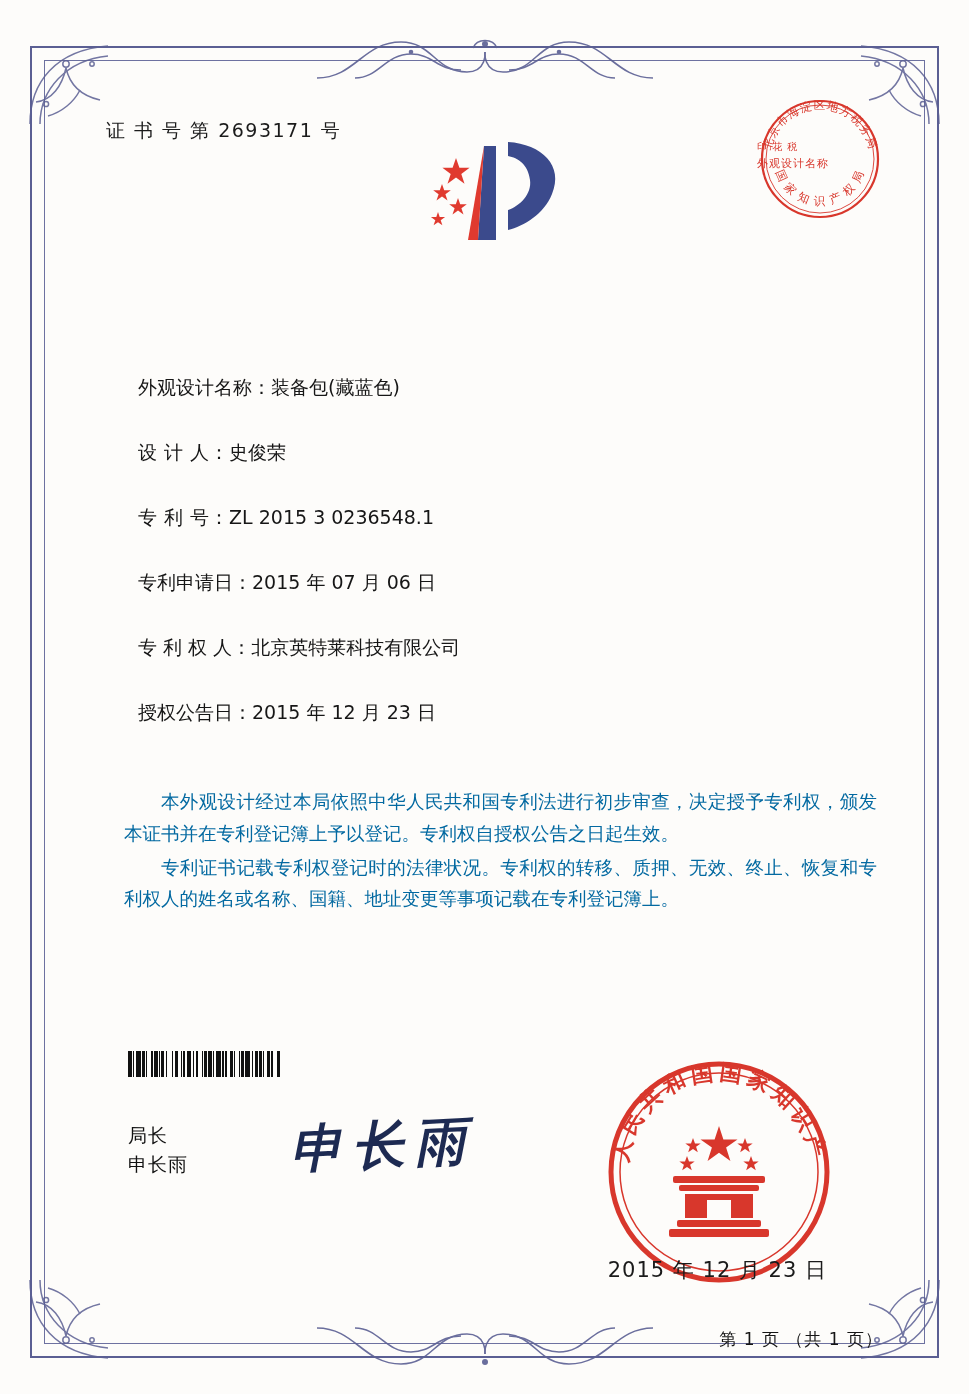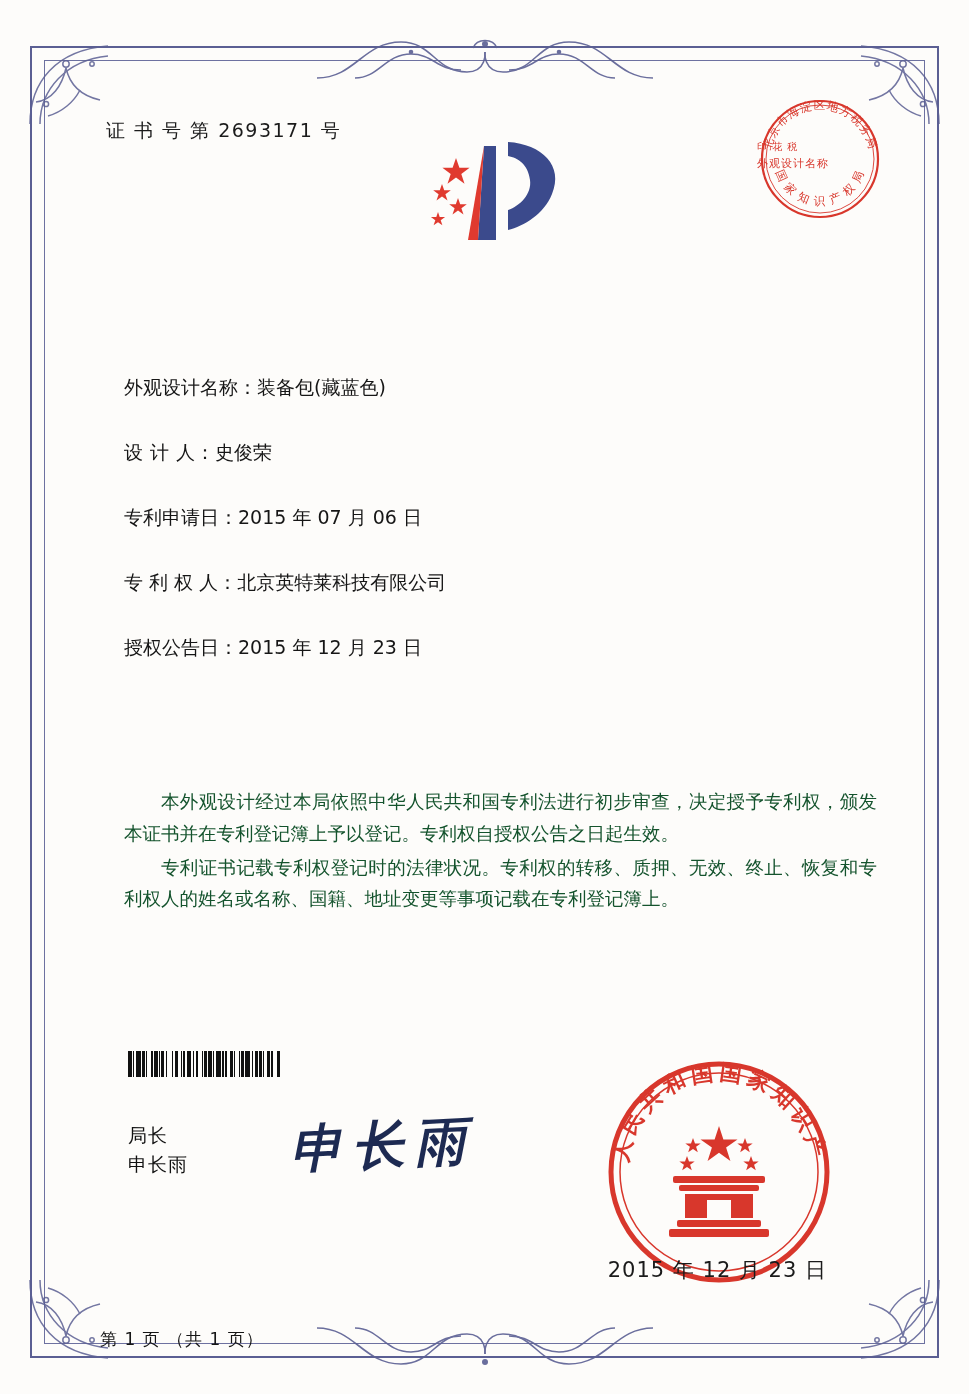--- a/index.html
+++ b/index.html
@@ -130,37 +130,38 @@
     left: 24px;
     right: 0;
     top: 282px;
   }
   .field-row {
     font-size: 19px;
     line-height: 1.0;
     margin-bottom: 46px;
     color: #161616;
     white-space: nowrap;
+    margin-left: 14px;
   }
   .field-label {
     display: inline-block;
   }
   .field-value {
     display: inline-block;
   }
   .lbl-spaced { letter-spacing: 0.5px; }
 
   .paragraphs {
     position: absolute;
     left: 24px;
     right: 6px;
     top: 690px;
     font-size: 18.5px;
     line-height: 1.72;
-    color: #14532d;
+    color: #0369a1;
     text-align: justify;
   }
   .paragraphs p {
     margin: 0 0 2px 0;
     text-indent: 2em;
   }
 
   
   .barcode {
     position: absolute;
@@ -213,21 +214,21 @@
     font-size: 21px;
     color: #1a1a1a;
     letter-spacing: 1px;
     white-space: nowrap;
   }
 
   .page-footer {
     position: absolute;
     left: 0; right: 0;
     top: 1232px;
-    text-align: left;
+    text-align: right;
     font-size: 17px;
     color: #151515;
     letter-spacing: 1px;
   }
 </style>
 </head>
 <body>
 
 <div id="certificate">
 
@@ -360,20 +361,23 @@
 
 
     <div class="fields">
       <div class="field-row">
         <span class="field-label">外观设计名称：</span><span class="field-value">装备包(藏蓝色)</span>
       </div>
       <div class="field-row">
         <span class="field-label lbl-spaced">设  计  人：</span><span class="field-value">史俊荣</span>
       </div>
       <div class="field-row">
+        <span class="field-label lbl-spaced">专  利  号：</span><span class="field-value">ZL 2015 3 0236548.1</span>
+      </div>
+      <div class="field-row">
         <span class="field-label">专利申请日：</span><span class="field-value">2015 年 07 月 06 日</span>
       </div>
       <div class="field-row">
         <span class="field-label">专 利 权 人：</span><span class="field-value">北京英特莱科技有限公司</span>
       </div>
       <div class="field-row">
         <span class="field-label">授权公告日：</span><span class="field-value">2015 年 12 月 23 日</span>
       </div>
     </div>
 

